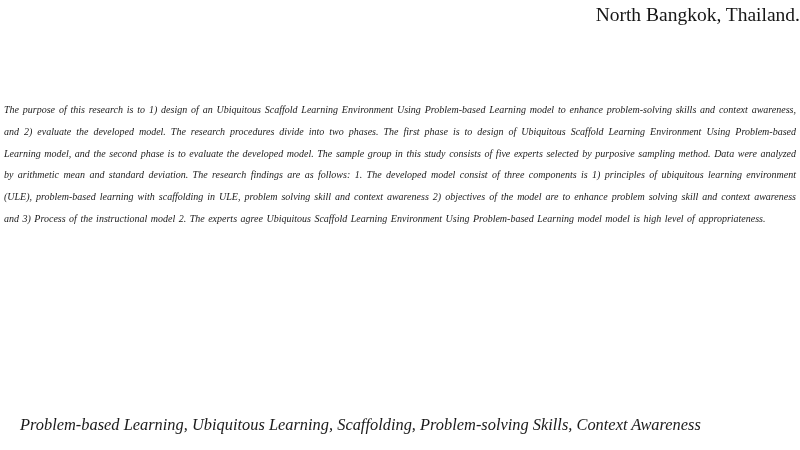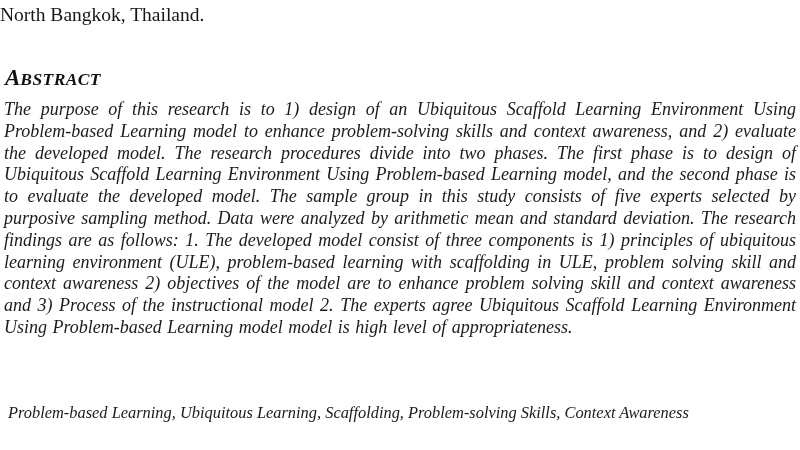--- a/index.html
+++ b/index.html
@@ -14,21 +14,21 @@
     background: #ffffff;
     overflow: hidden;
     font-family: "Liberation Serif", "DejaVu Serif", serif;
     color: #1a1a1a;
   }
   .affiliation {
     position: absolute;
     top: 4px;
     left: 0;
     right: 0;
-    text-align: left;
+    text-align: right;
     font-size: 19.5px;
     color: #161616;
   }
   .section-heading {
     position: absolute;
     left: 5px;
     font-style: italic;
     font-weight: bold;
     color: #121212;
     white-space: nowrap;
@@ -43,48 +43,45 @@
   }
   .abstract-heading { top: 66px; }
   .keywords-heading { top: 361px; }
   .abstract-body {
     position: absolute;
     top: 99px;
     left: 4px;
     right: 4px;
     margin: 0;
     font-style: italic;
-    font-size: 18px;
+    font-size: 10px;
     line-height: 21.8px;
     text-align: justify;
     word-spacing: 1px;
     color: #1b1b1b;
   }
   .keywords-body {
     position: absolute;
     top: 398px;
     left: 4px;
     right: 4px;
-    margin: 4px;
+    margin: 16px;
     font-style: italic;
     font-size: 16.4px;
     line-height: 21.8px;
     color: #1b1b1b;
     white-space: nowrap;
   }
 </style>
 </head>
 <body>
 
 <div class="page">
 
   <div class="affiliation">North Bangkok, Thailand.</div>
 
-  <div class="section-heading abstract-heading">
-    <span class="lead-cap">A</span><span class="rest-caps">BSTRACT</span>
-  </div>
 
   <p class="abstract-body">The purpose of this research is to 1) design of an Ubiquitous Scaffold Learning Environment Using Problem-based Learning model to enhance problem-solving skills and context awareness, and 2) evaluate the developed model. The research procedures divide into two phases. The first phase is to design of Ubiquitous Scaffold Learning Environment Using Problem-based Learning model, and the second phase is to evaluate the developed model. The sample group in this study consists of five experts selected by purposive sampling method. Data were analyzed by arithmetic mean and standard deviation. The research findings are as follows: 1. The developed model consist of three components is 1) principles of ubiquitous learning environment (ULE), problem-based learning with scaffolding in ULE, problem solving skill and context awareness 2) objectives of the model are to enhance problem solving skill and context awareness and 3) Process of the instructional model 2. The experts agree Ubiquitous Scaffold Learning Environment Using Problem-based Learning model model is high level of appropriateness.</p>
 
 
   <p class="keywords-body">Problem-based Learning, Ubiquitous Learning, Scaffolding, Problem-solving Skills, Context Awareness</p>
 
 </div>
 
 </body></html>

